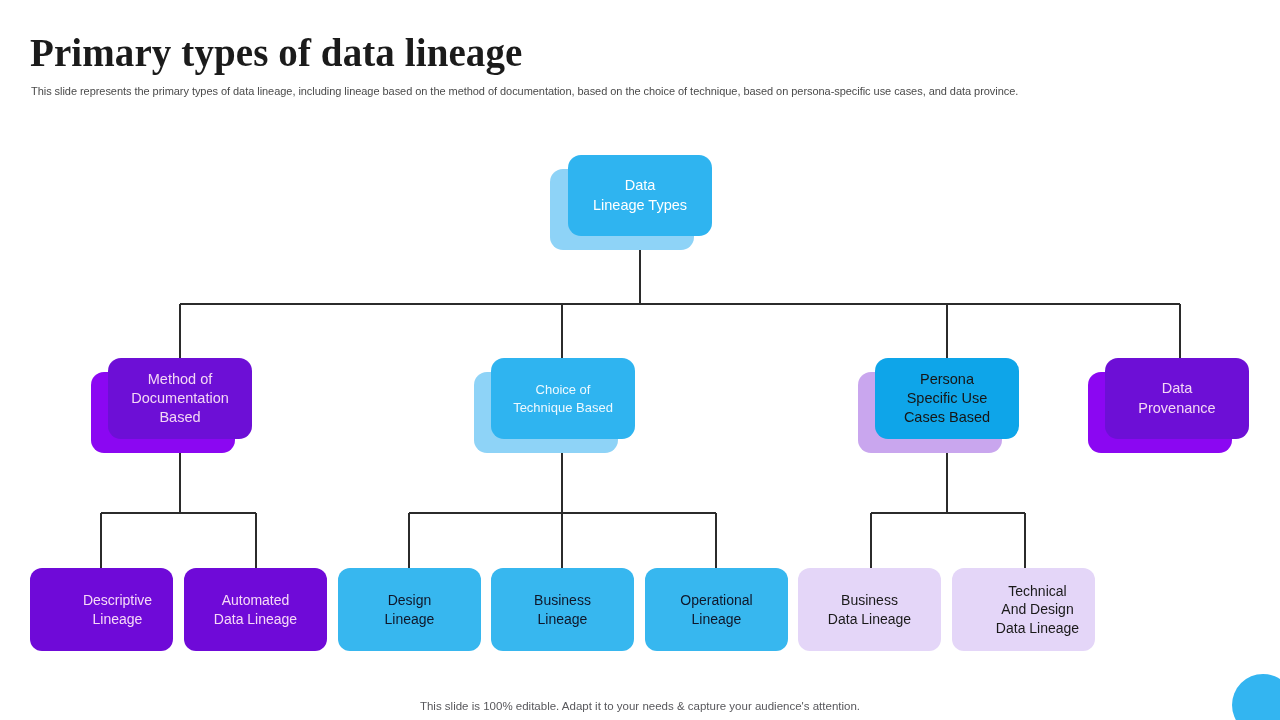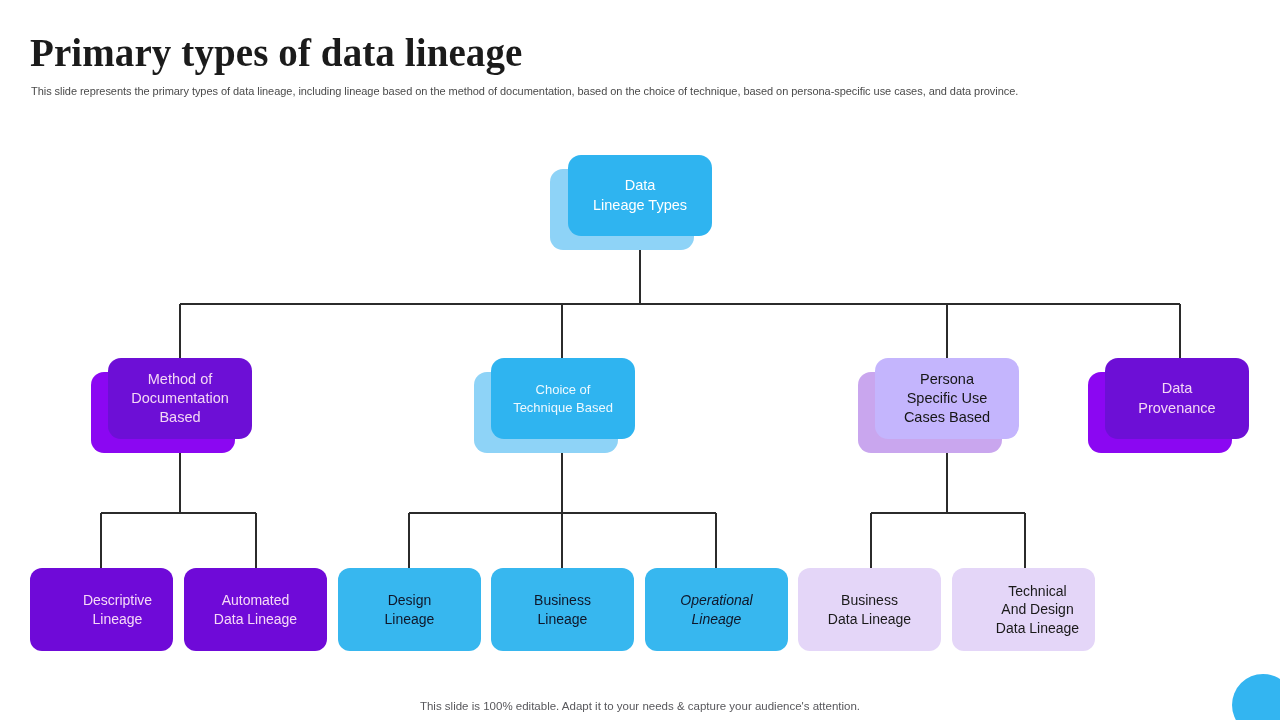--- a/index.html
+++ b/index.html
@@ -83,21 +83,21 @@
   .violet-shadow { background: #8b07f2; }
 
   .blue-front {
     background: #2fb4f0;
     color: #ecf9ff;
     font-size: 13px;
   }
   .blue-shadow { background: #8ed3f7; }
 
   .lavender-front {
-    background: #c4b5fd;
+    background: #0ea5e9;
     color: #161616;
     font-size: 14.5px;
   }
   .lavender-shadow { background: #c9a6ee; }
 
   
   .leaf { font-size: 14px; border-radius: 12px; }
   .leaf-violet { background: #6f0ad8; color: #f6d9f7; }
   .leaf-blue   { background: #37b7ef; color: #0f172a; }
   .leaf-lav    { background: #e4d6f8; color: #1a1a1a; }
@@ -183,21 +183,21 @@
 
 <div class="node leaf leaf-violet" style="left:30px; top:568px; width:143px; height:83px;padding-left:32px;">Descriptive
 Lineage</div>
 <div class="node leaf leaf-violet" style="left:184px; top:568px; width:143px; height:83px;">Automated
 Data Lineage</div>
 
 <div class="node leaf leaf-blue" style="left:338px; top:568px; width:143px; height:83px;">Design
 Lineage</div>
 <div class="node leaf leaf-blue" style="left:491px; top:568px; width:143px; height:83px;">Business
 Lineage</div>
-<div class="node leaf leaf-blue" style="left:645px; top:568px; width:143px; height:83px;font-style:italic;">Operational
+<div class="node leaf leaf-blue" style="left:645px; top:568px; width:143px; height:83px;">Operational
 Lineage</div>
 
 <div class="node leaf leaf-lav" style="left:798px; top:568px; width:143px; height:83px;">Business
 Data Lineage</div>
 <div class="node leaf leaf-lav" style="left:952px; top:568px; width:143px; height:83px;padding-left:28px;">Technical
 And Design
 Data Lineage</div>
 
 <div class="footer-note">This slide is 100% editable. Adapt it to your needs &amp; capture your audience's attention.</div>
 

